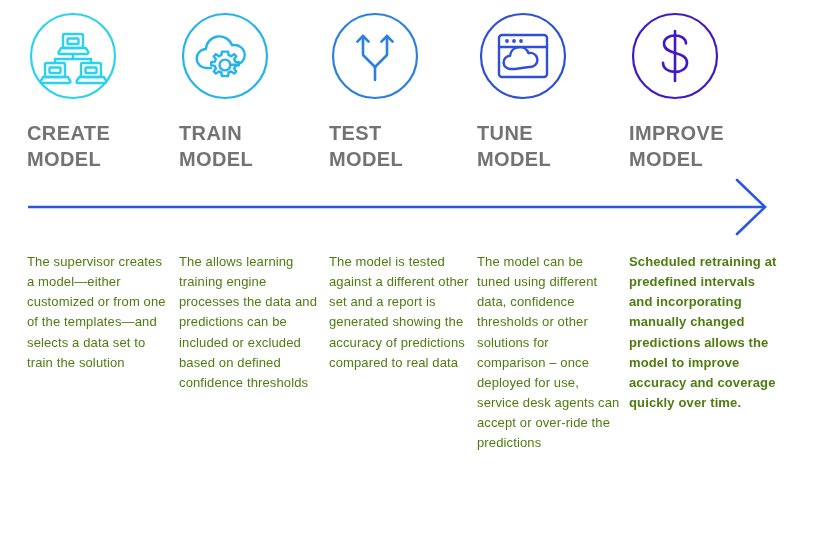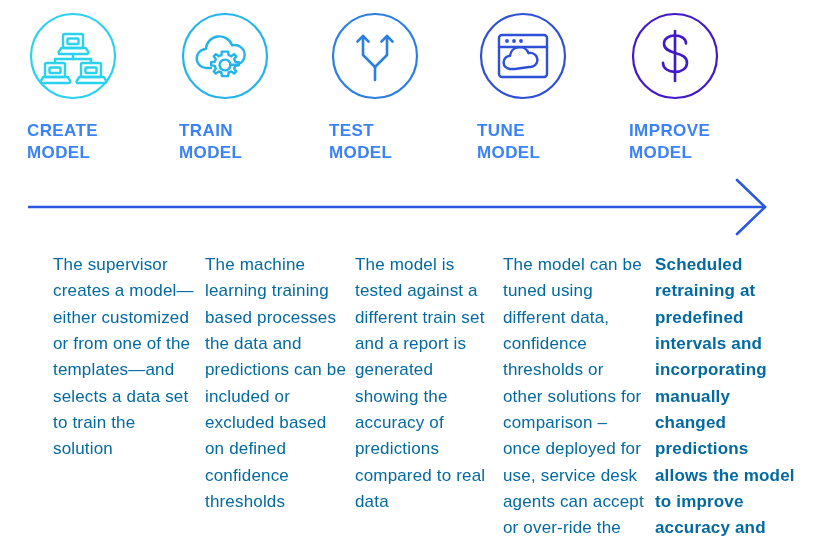--- a/index.html
+++ b/index.html
@@ -48,25 +48,25 @@
     width: 92px;
     height: 92px;
   }
 
   
   .step-title {
     position: absolute;
     top: 120px;
     left: 0;
     width: 148px;
-    font-size: 17px;
+    font-size: 20px;
     font-weight: bold;
     letter-spacing: 0.4px;
     line-height: 1.32;
-    color: #3b82f6;
+    color: #737373;
     text-transform: uppercase;
     white-space: pre-line;
   }
 
   
   .arrow-layer {
     position: absolute;
     left: 0;
     top: 176px;
     width: 825px;
@@ -75,25 +75,24 @@
   .arrow-layer svg {
     display: block;
   }
 
   
   .step-body {
     position: absolute;
     top: 252px;
     left: 0;
     width: 143px;
-    font-size: 17px;
+    font-size: 13px;
     line-height: 1.55;
-    color: #0369a1;
+    color: #4d7c0f;
     letter-spacing: 0.01em;
-    margin-left: 26px;
   }
   .col-4 .step-body { width: 150px; font-weight: bold; }
 </style>
 </head>
 <body>
 
 <div id="diagram">
 
   <div class="col col-0">
     <div class="icon-wrap">
@@ -130,37 +129,37 @@
         <path d="M32 58 h-4.5 a9.5 9.5 0 0 1 -0.6 -19 a13.5 13.5 0 0 1 26.2 -3.6 a10 10 0 0 1 12.6 9.6 a9.8 9.8 0 0 1 -8.4 9.7 l-3.3 0 h-2.6"></path>
 
         <g transform="translate(46 55)">
           <circle cx="0" cy="0" r="5.4"></circle>
           <path d="M0 -13.4 l3.1 0 l0.5 3.6 a10.5 10.5 0 0 1 2.6 1.1 l2.9 -2.2 l2.2 2.2 l-2.2 2.9 a10.5 10.5 0 0 1 1.1 2.6 l3.6 0.5 l0 3.1 l-3.6 0.5 a10.5 10.5 0 0 1 -1.1 2.6 l2.2 2.9 l-2.2 2.2 l-2.9 -2.2 a10.5 10.5 0 0 1 -2.6 1.1 l-0.5 3.6 l-3.1 0 l-3.1 0 l-0.5 -3.6 a10.5 10.5 0 0 1 -2.6 -1.1 l-2.9 2.2 l-2.2 -2.2 l2.2 -2.9 a10.5 10.5 0 0 1 -1.1 -2.6 l-3.6 -0.5 l0 -3.1 l3.6 -0.5 a10.5 10.5 0 0 1 1.1 -2.6 l-2.2 -2.9 l2.2 -2.2 l2.9 2.2 a10.5 10.5 0 0 1 2.6 -1.1 l0.5 -3.6 z"></path>
         </g>
       </svg>
     </div>
     <div class="step-title">TRAIN
 MODEL</div>
-    <div class="step-body">The machine learning training based processes the data and predictions can be included or excluded based on defined confidence thresholds</div>
+    <div class="step-body">The allows learning training engine processes the data and predictions can be included or excluded based on defined confidence thresholds</div>
   </div>
 
   <div class="col col-2">
     <div class="icon-wrap">
       <svg viewBox="0 0 92 92" xmlns="http://www.w3.org/2000/svg" fill="none" stroke="#2b7fe0" stroke-width="2.6" stroke-linecap="round" stroke-linejoin="round">
         <circle cx="46" cy="46" r="42" stroke-width="2.2"></circle>
         <path d="M46 70 v-13"></path>
         <path d="M46 57 l-12 -12 v-19"></path>
         <path d="M46 57 l12 -12 v-19"></path>
         <path d="M28.4 31.6 l5.6 -5.6 l5.6 5.6"></path>
         <path d="M52.4 31.6 l5.6 -5.6 l5.6 5.6"></path>
       </svg>
     </div>
     <div class="step-title">TEST
 MODEL</div>
-    <div class="step-body">The model is tested against a different train set and a report is generated showing the accuracy of predictions compared to real data</div>
+    <div class="step-body">The model is tested against a different other set and a report is generated showing the accuracy of predictions compared to real data</div>
   </div>
 
   <div class="col col-3">
     <div class="icon-wrap">
       <svg viewBox="0 0 92 92" xmlns="http://www.w3.org/2000/svg" fill="none" stroke="#2e4fd8" stroke-width="2.4" stroke-linecap="round" stroke-linejoin="round">
         <circle cx="46" cy="46" r="42" stroke-width="2.2"></circle>
         <rect x="22" y="25" width="48" height="42" rx="3"></rect>
         <path d="M22 37 h48"></path>
         <circle cx="30" cy="31" r="1.9" fill="#2e4fd8" stroke="none"></circle>
         <circle cx="37" cy="31" r="1.9" fill="#2e4fd8" stroke="none"></circle>

